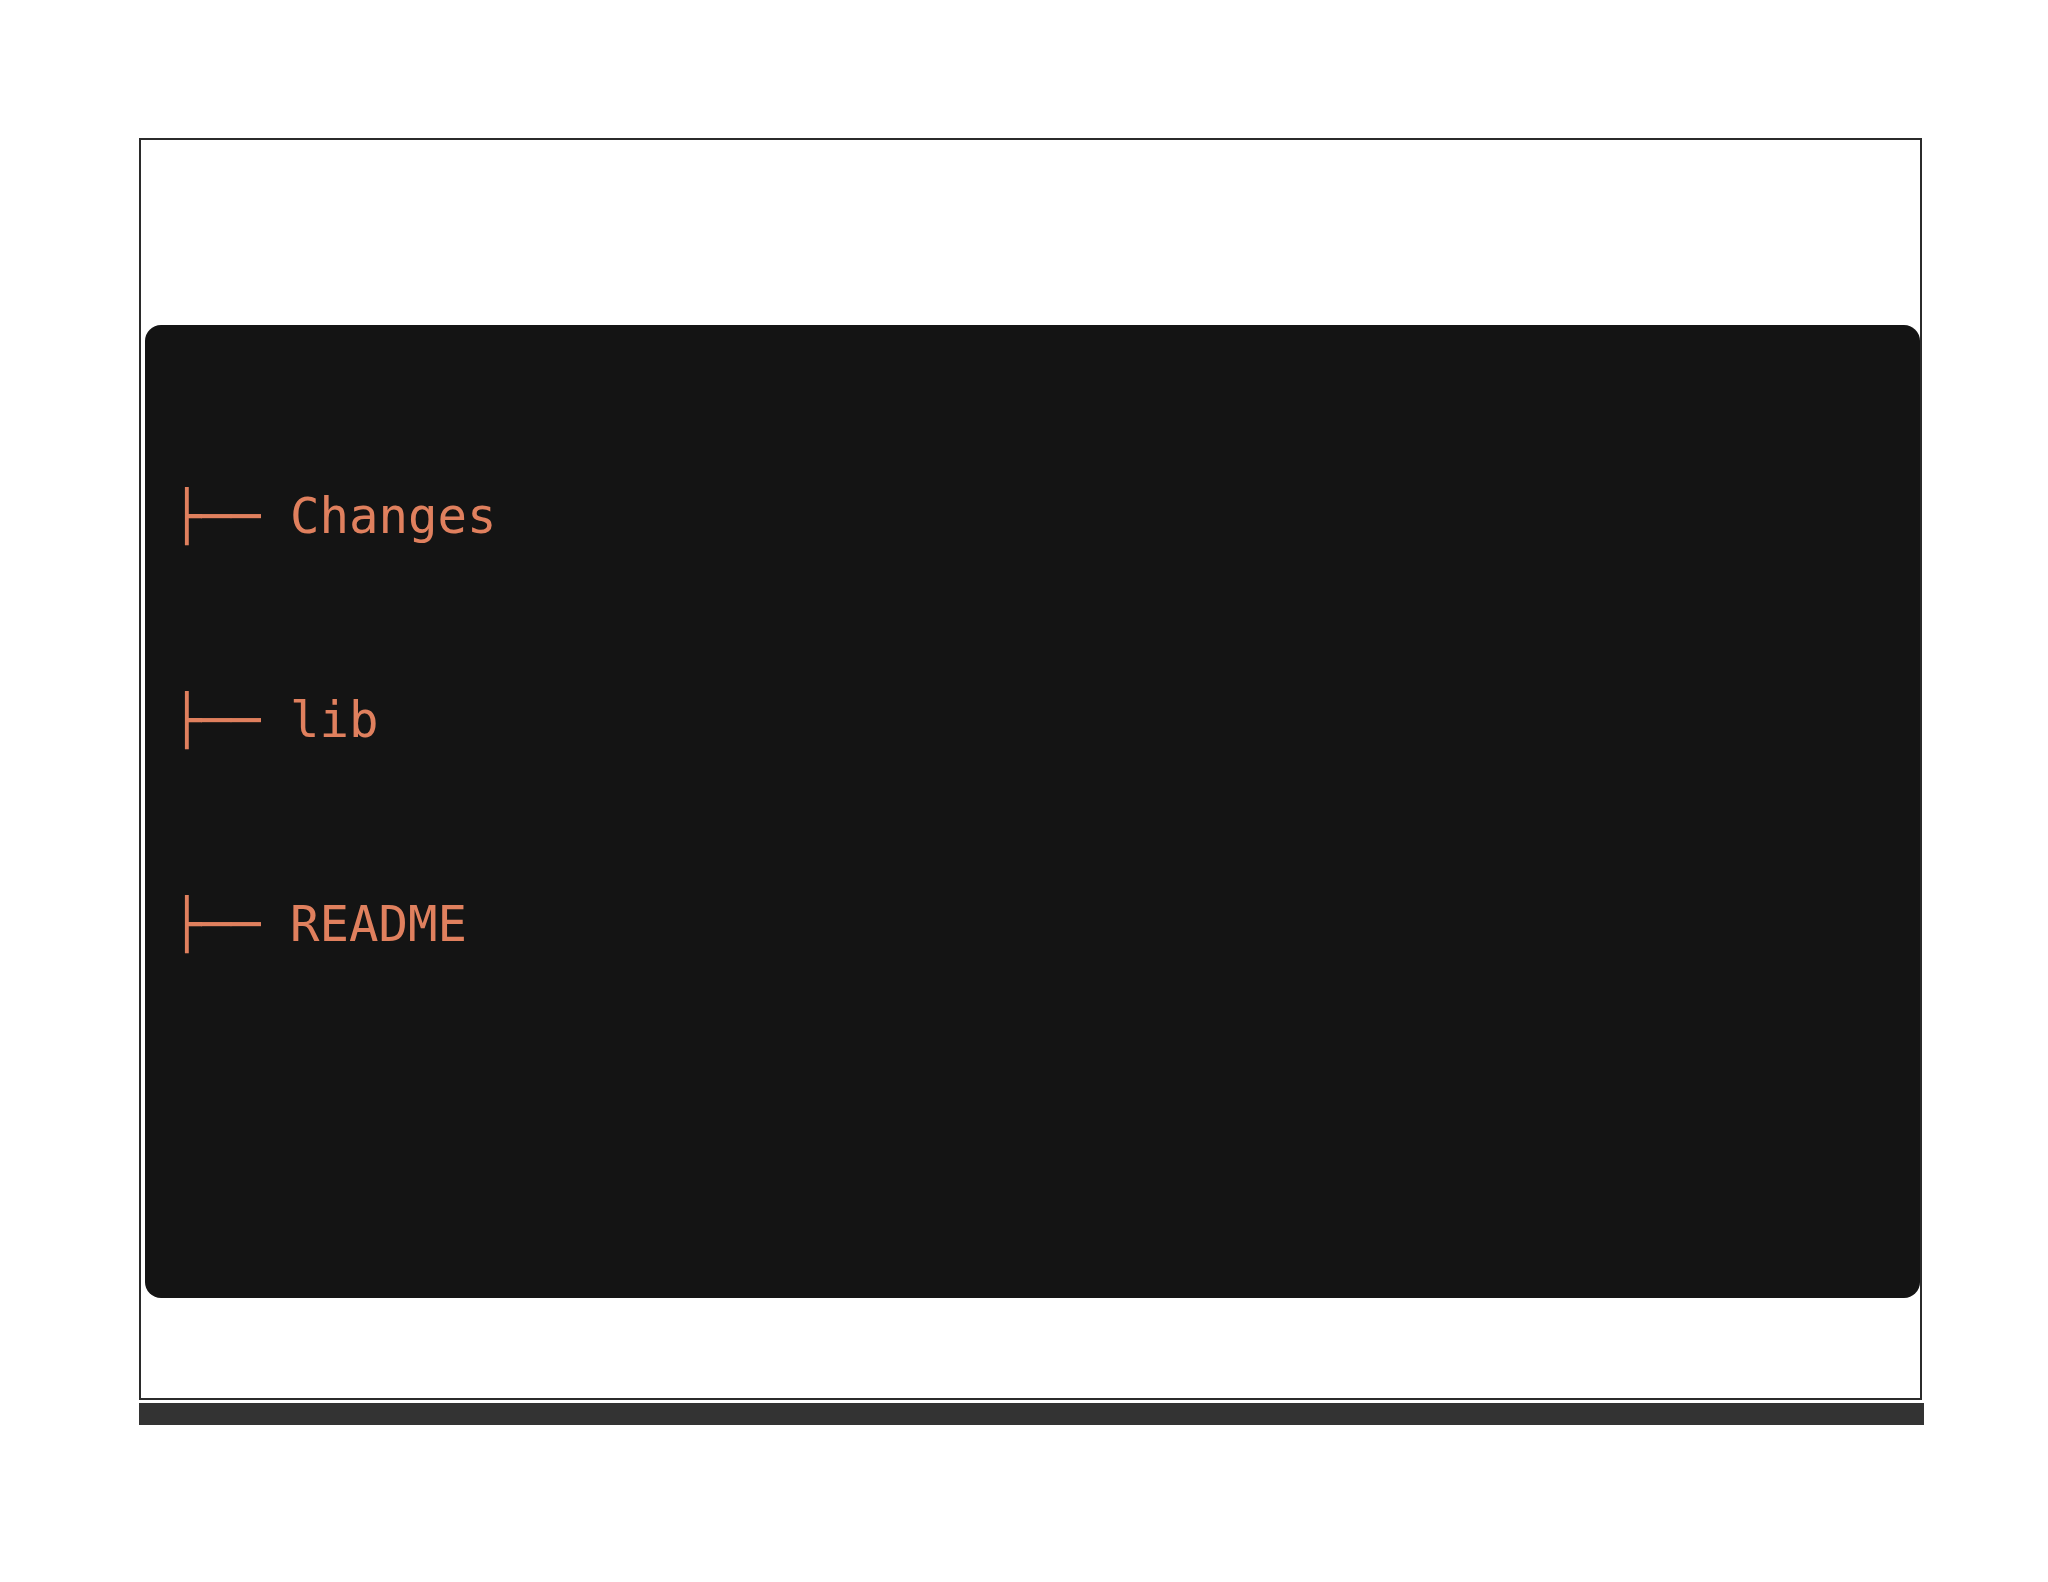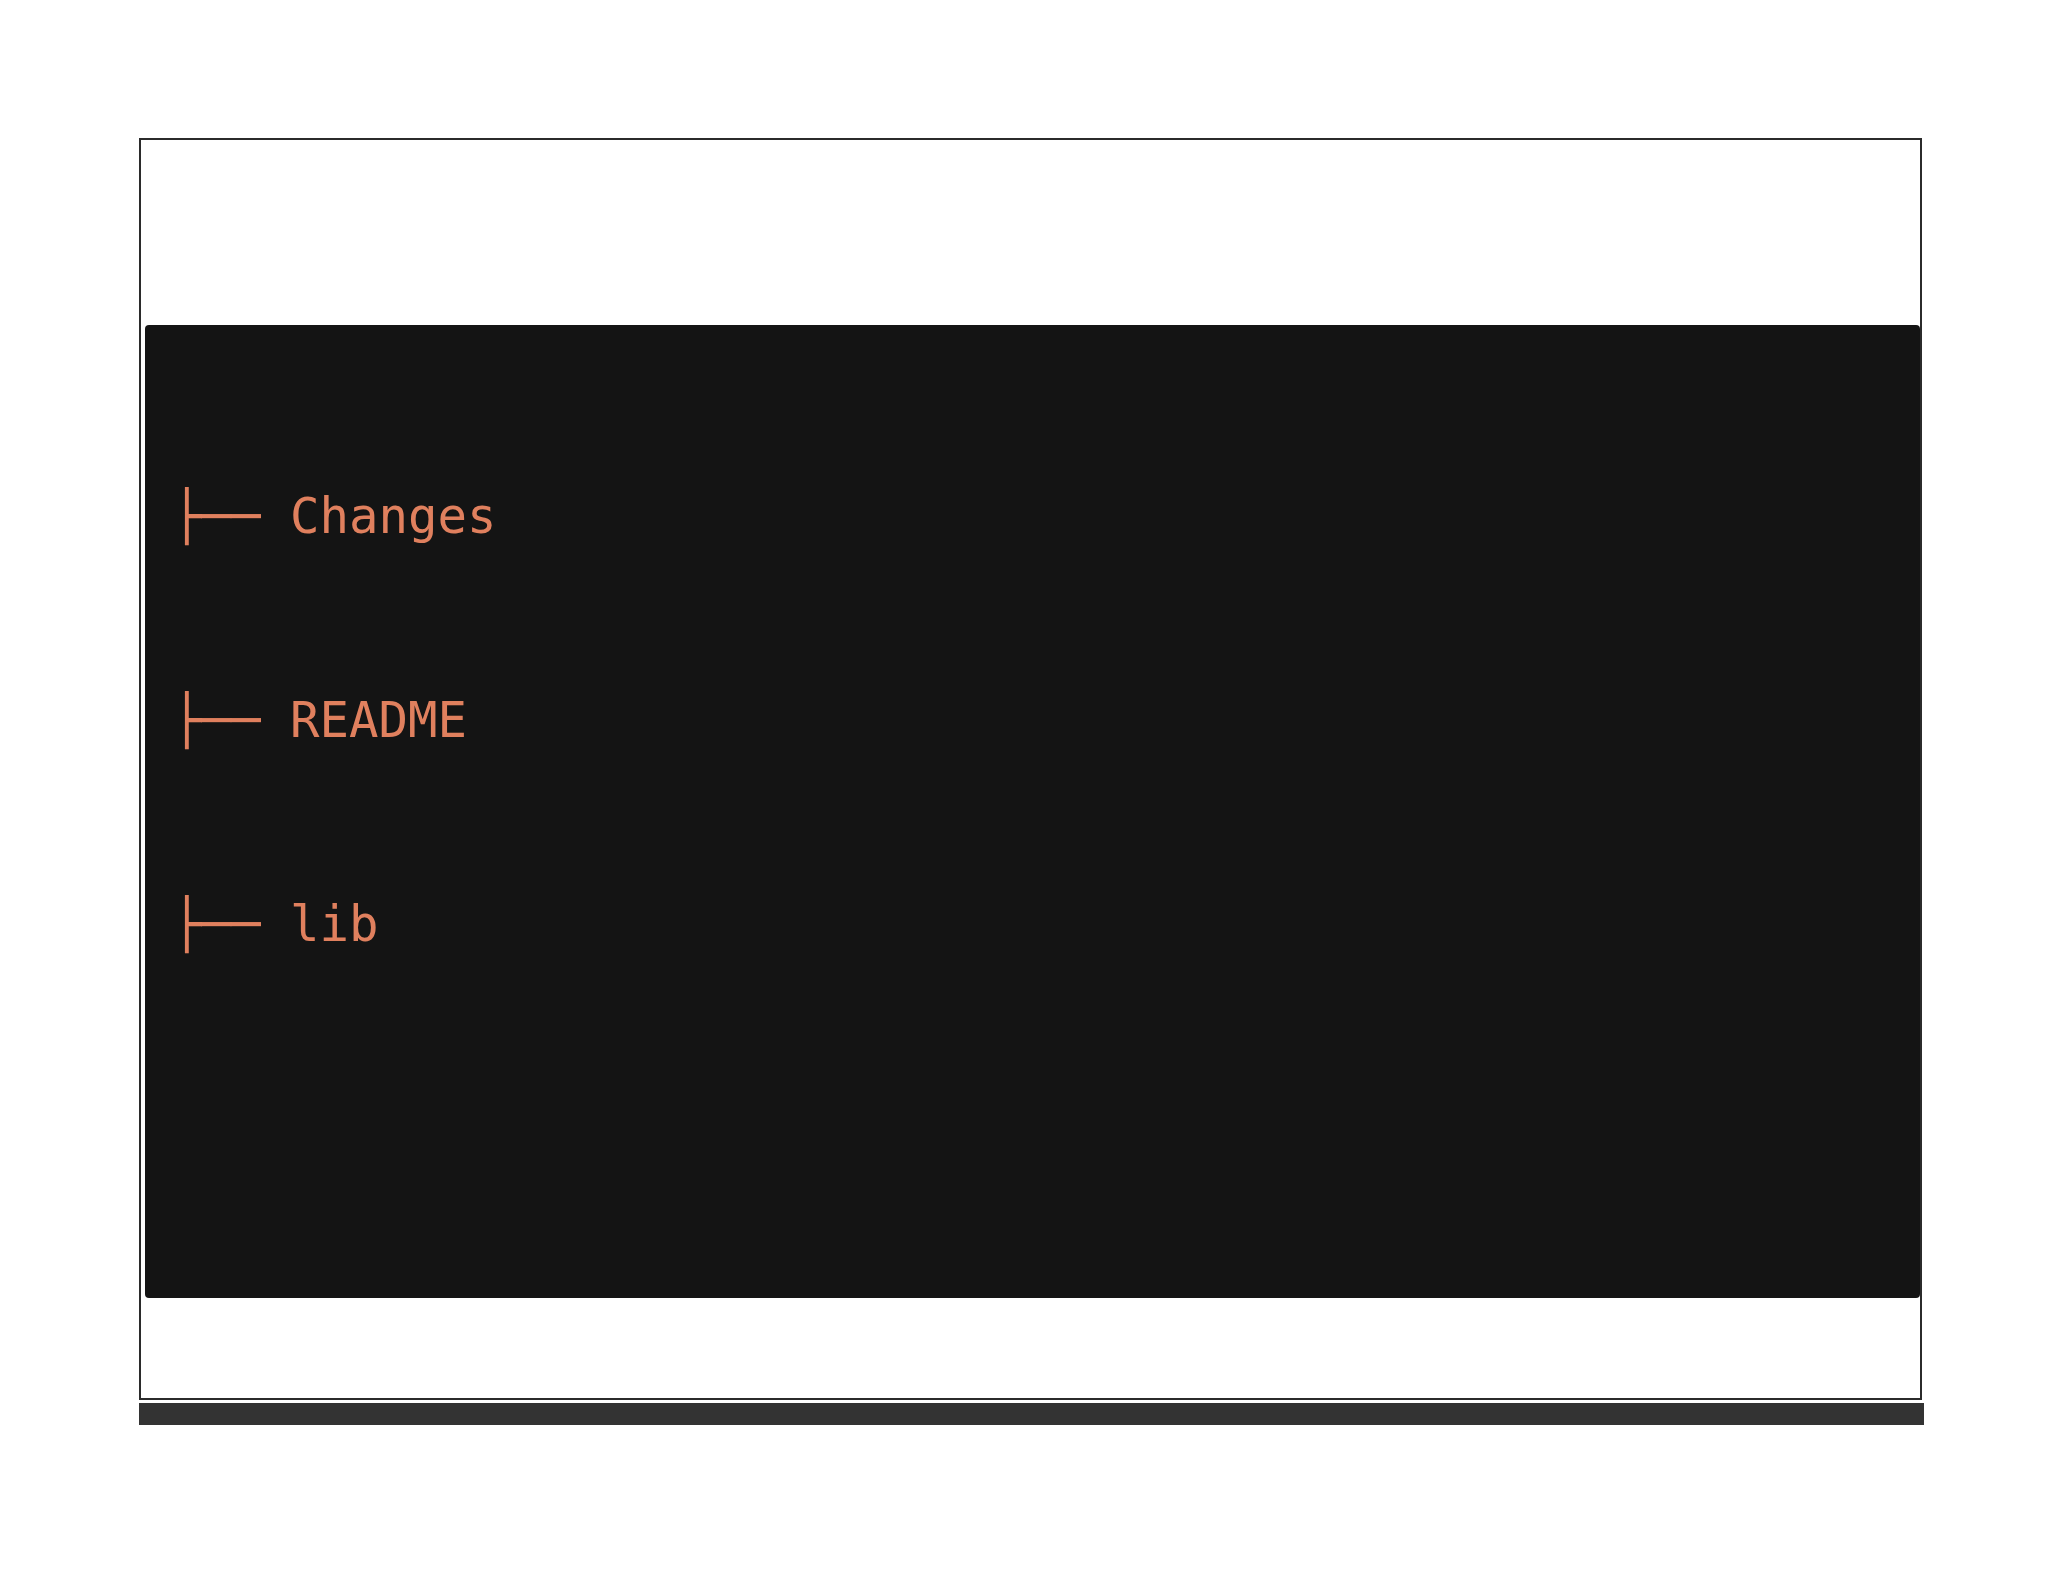--- a/index.html
+++ b/index.html
@@ -38,21 +38,21 @@
   }
 
   
   #terminal {
     position: absolute;
     left: 145px;
     top: 325px;
     width: 1775px;
     height: 973px;
     background: #141414;
-    border-radius: 4px;
+    border-radius: 16px;
     overflow: hidden;
   }
 
   
   #tree-listing {
     position: absolute;
     left: 0;
     top: 0;
     width: 100%;
     height: 100%;
@@ -99,22 +99,22 @@
 <body>
 
 <div id="window-frame">
   <div id="window-top-blank"></div>
   <div id="window-bottom-blank"></div>
 </div>
 
 <div id="terminal">
   <div id="tree-listing">
     <span class="tree-row"><span class="tree-branch">├── </span><span class="tree-name">Changes</span></span>
+    <span class="tree-row"><span class="tree-branch">├── </span><span class="tree-name">lib</span></span>
     <span class="tree-row"><span class="tree-branch">├── </span><span class="tree-name">README</span></span>
-    <span class="tree-row"><span class="tree-branch">├── </span><span class="tree-name">lib</span></span>
     
     
     
     
     
     
     
     
     
   </div>

